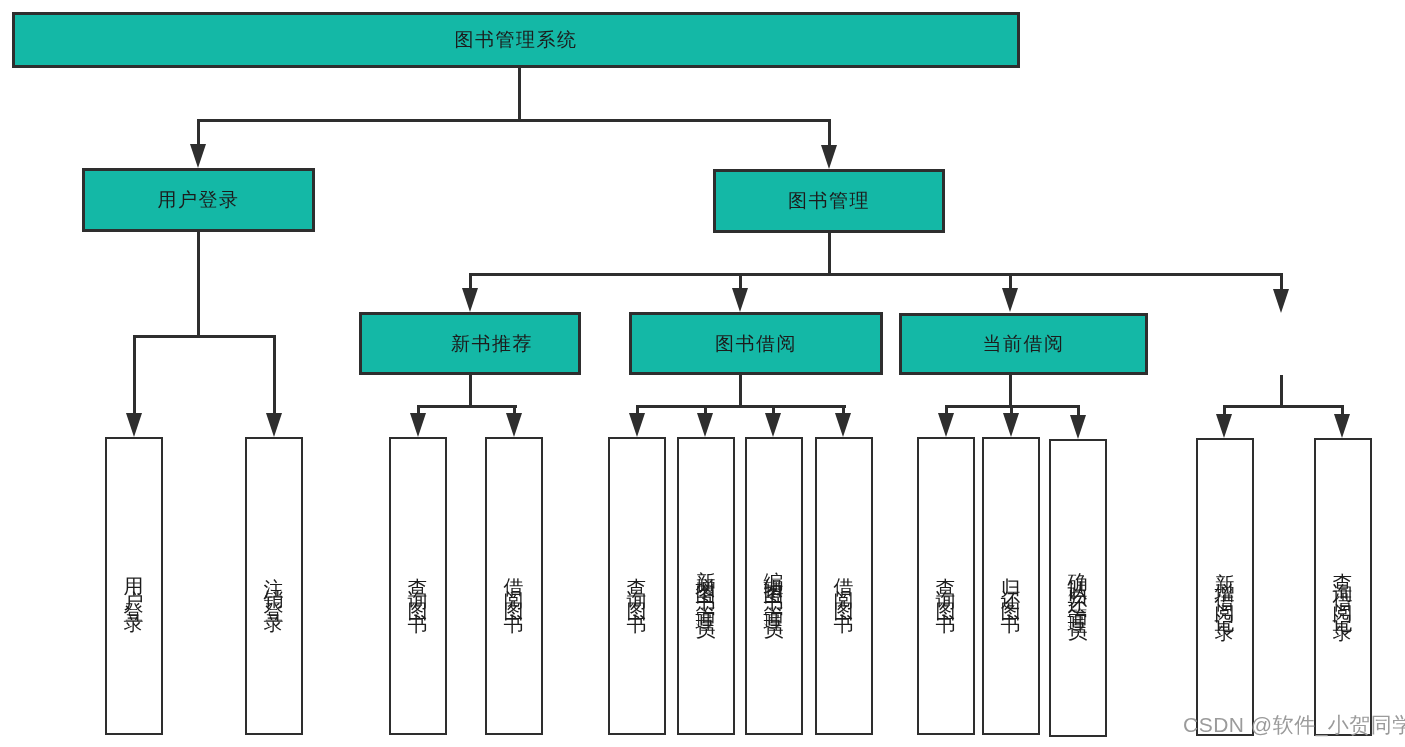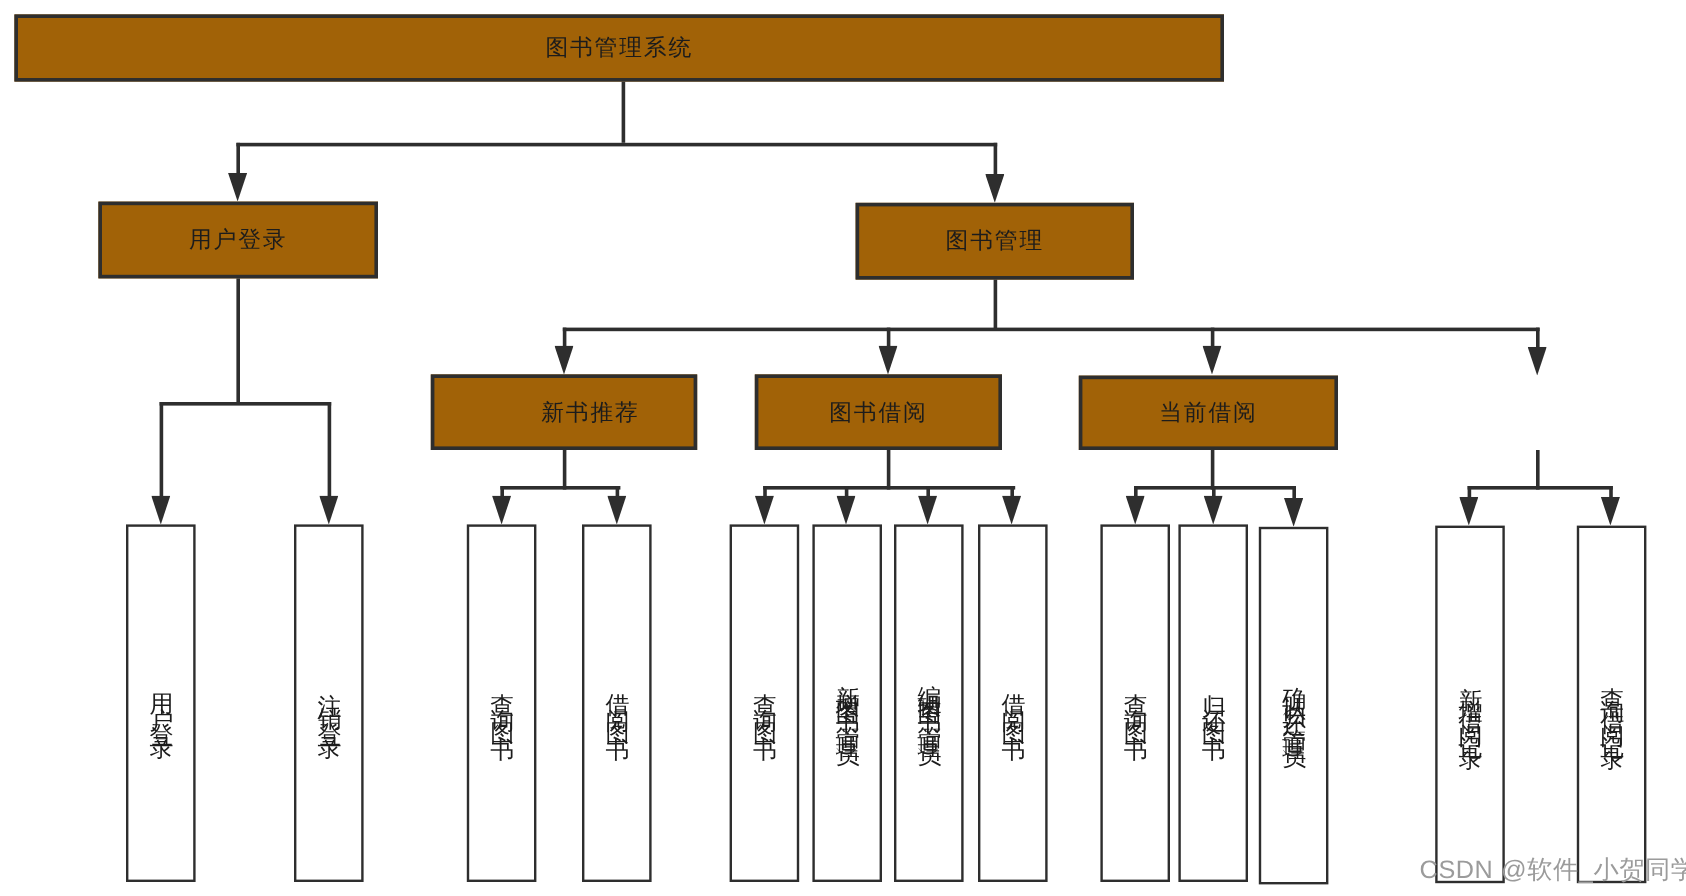--- a/index.html
+++ b/index.html
@@ -1,21 +1,21 @@
 <!DOCTYPE html>
 <html><head>
 <meta charset="utf-8">
 <style>
   html,body{margin:0;padding:0;background:#fff;}
   .canvas{
     position:relative;width:1405px;height:747px;background:#ffffff;
     font-family:"Liberation Sans","DejaVu Sans",sans-serif;overflow:hidden;
   }
   .box{
-    position:absolute;border:3px solid #2e2e2e;background:#a16207;
+    position:absolute;border:3px solid #2e2e2e;background:#14b8a6;
     display:flex;align-items:center;justify-content:center;box-sizing:border-box;
   }
   .box .lbl{font-size:19px;color:#1c1c1c;letter-spacing:1.5px;white-space:nowrap;}
   .leaf{
     position:absolute;width:58px;height:298px;border:2.5px solid #2e2e2e;background:#ffffff;
     display:flex;align-items:center;justify-content:center;box-sizing:border-box;
   }
   .vtext{
     writing-mode:vertical-rl;text-orientation:mixed;
     font-size:20px;color:#1c1c1c;line-height:1;white-space:nowrap;
@@ -72,24 +72,24 @@
   <div class="vline" style="left:739px;top:273px;height:18px;"></div>
   <div class="arrow" style="left:732px;top:288px;"></div>
   <div class="vline" style="left:1009px;top:273px;height:18px;"></div>
   <div class="arrow" style="left:1002px;top:288px;"></div>
   <div class="vline" style="left:1280px;top:273px;height:18px;"></div>
   <div class="arrow" style="left:1273px;top:289px;"></div>
 
   <div class="box" style="left:359px;top:312px;width:222px;height:63px;padding-left:44px;">
     <span class="lbl">新书推荐</span>
   </div>
-  <div class="box" style="left:629px;top:312px;width:206px;height:63px;">
+  <div class="box" style="left:629px;top:312px;width:254px;height:63px;">
     <span class="lbl">图书借阅</span>
   </div>
-  <div class="box" style="left:899px;top:313px;width:216px;height:62px;">
+  <div class="box" style="left:899px;top:313px;width:249px;height:62px;">
     <span class="lbl">当前借阅</span>
   </div>
 
   <div class="vline" style="left:469px;top:375px;height:33px;"></div>
   <div class="hline" style="left:417px;top:405px;width:100px;"></div>
   <div class="vline" style="left:417px;top:405px;height:12px;"></div>
   <div class="arrow" style="left:410px;top:413px;"></div>
   <div class="vline" style="left:513px;top:405px;height:12px;"></div>
   <div class="arrow" style="left:506px;top:413px;"></div>
 

